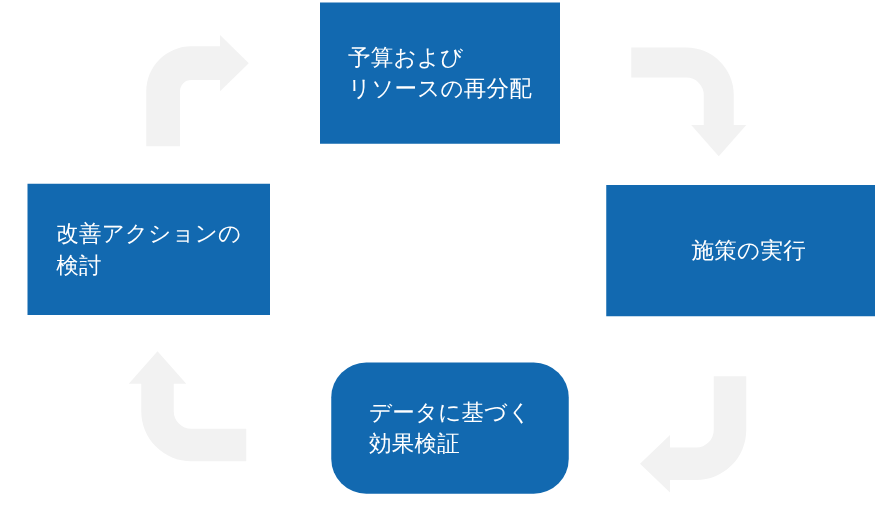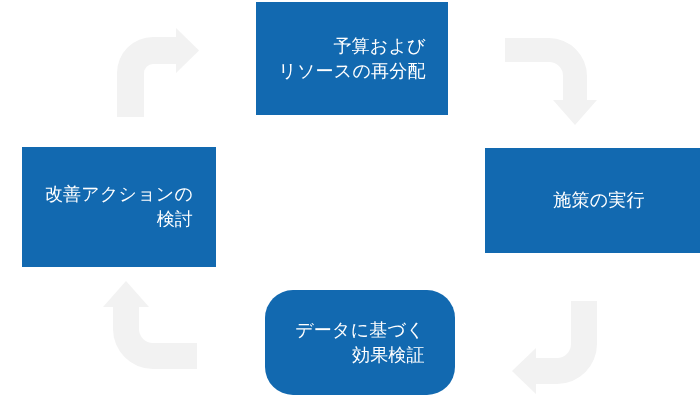--- a/index.html
+++ b/index.html
@@ -17,21 +17,21 @@
     background: #ffffff;
     overflow: hidden;
   }
   .node {
     position: absolute;
     background: #1269B0;
     color: #ffffff;
     display: flex;
     align-items: center;
     justify-content: center;
-    text-align: right;
+    text-align: left;
     box-sizing: border-box;
     padding: 4px 8px;
     line-height: 1.38;
     font-size: 18px;
     letter-spacing: 0.2px;
     white-space: pre-line;
   }
   
   #node-top {
     left: 256px;
@@ -52,21 +52,21 @@
     top: 290px;
     width: 190px;
     height: 105px;
     border-radius: 28px;
   }
   
   #node-left {
     left: 22px;
     top: 147px;
     width: 194px;
-    height: 120px;
+    height: 105px;
   }
 
   .arrow {
     position: absolute;
     pointer-events: none;
   }
   .arrow svg {
     display: block;
     overflow: visible;
   }

